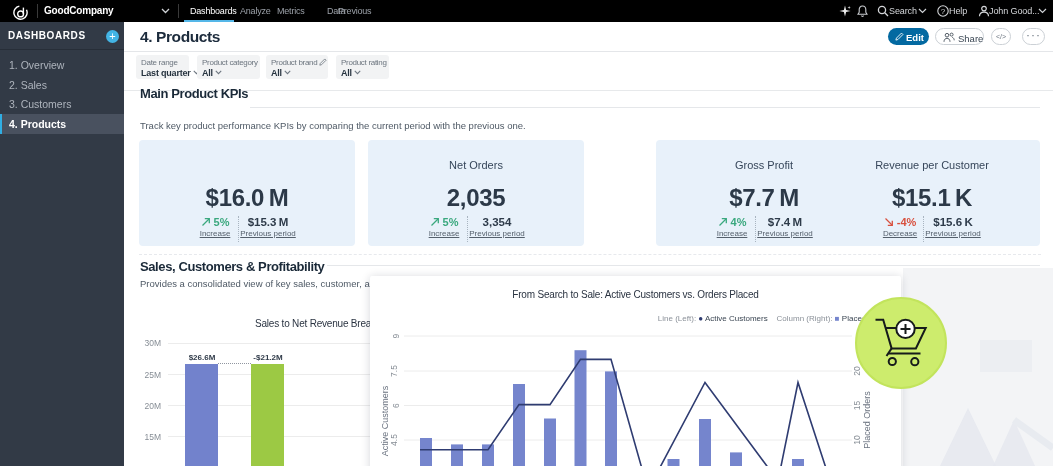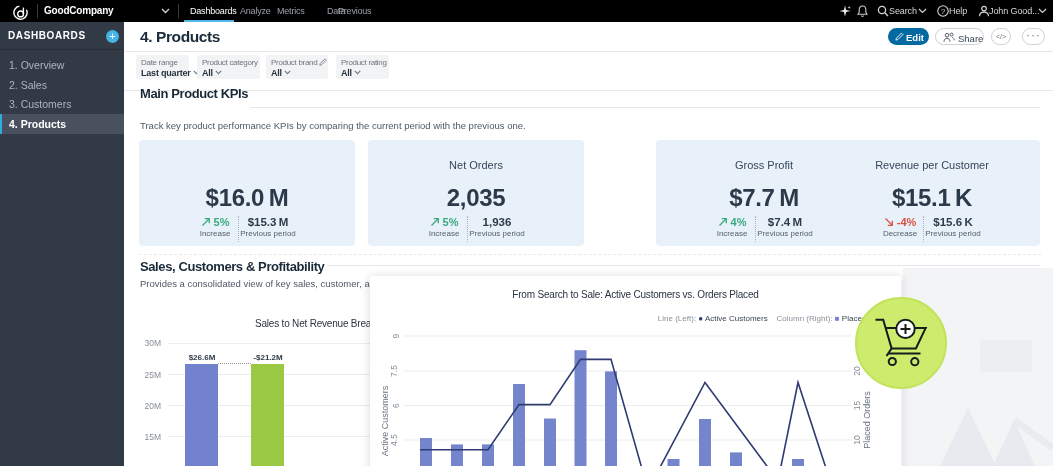--- a/index.html
+++ b/index.html
@@ -51,21 +51,21 @@
 .sec-sub { position:absolute; font-size:9.5px; color:#4e5965; }
 
 
 .kpi { position:absolute; top:118px; width:216px; height:106px; background:#e8f1fa; border-radius:4px; }
 .kpi .kt { position:absolute; top:19px; width:100%; text-align:center; font-size:11px; color:#36465a; }
 .kpi .kv { position:absolute; top:44px; width:100%; text-align:center; font-size:24px; font-weight:bold; letter-spacing:-0.3px; color:#2c3948; }
 .kpi .trend { position:absolute; top:76px; left:26px; width:100px; text-align:center; }
 .kpi .prev { position:absolute; top:76px; left:79px; width:100px; text-align:center; }
 .kpi .pct { font-size:11px; font-weight:bold; color:#3aa87e; }
 .kpi .pct.red { color:#d8503e; }
-.kpi .cap { font-size:8px; color:#55606c; margin-top:1px; }
+.kpi .cap { font-size:8px; color:#55606c; margin-top:1px;text-decoration:underline; }
 .kpi .pv { font-size:11.5px; font-weight:bold; color:#2e3b4a; }
 .kpi .vdiv { position:absolute; left:99px; top:76px; height:26px; width:0; border-left:1px dotted #a8b4c0; }
 
 #dash-sep { position:absolute; left:15px; top:232px; width:902px; height:0; border-top:1px dashed #e7e9ed; }
 
 
 .ax { position:absolute; font-size:8.5px; color:#868d95; }
 .grid { position:absolute; height:1px; background:#ececec; }
 .bar { position:absolute; }
 .bl { position:absolute; font-size:8px; font-weight:bold; color:#303b49; white-space:nowrap; }
@@ -219,21 +219,21 @@
     <div class="kv">2,035</div>
     <div class="trend">
       <div class="pct"><svg width="10" height="10" viewBox="0 0 10 10" style="vertical-align:-1px;">
               <path d="M1.5,8.5 L8,2" stroke="#3aa87e" stroke-width="1.3" fill="none"></path>
               <path d="M3.8,1.7 L8.3,1.7 L8.3,6.2" stroke="#3aa87e" stroke-width="1.3" fill="none"></path>
             </svg> 5%</div>
       <div class="cap">Increase</div>
     </div>
     <div class="vdiv"></div>
     <div class="prev">
-          <div class="pv">1,936</div>
+          <div class="pv">3,354</div>
           <div class="cap">Previous period</div>
         </div>
   </div>
   <div class="kpi" style="left:500px;margin-left:32px;">
     <div class="kt">Gross Profit</div>
     <div class="kv">$7.7 M</div>
     <div class="trend">
       <div class="pct"><svg width="10" height="10" viewBox="0 0 10 10" style="vertical-align:-1px;">
               <path d="M1.5,8.5 L8,2" stroke="#3aa87e" stroke-width="1.3" fill="none"></path>
               <path d="M3.8,1.7 L8.3,1.7 L8.3,6.2" stroke="#3aa87e" stroke-width="1.3" fill="none"></path>

